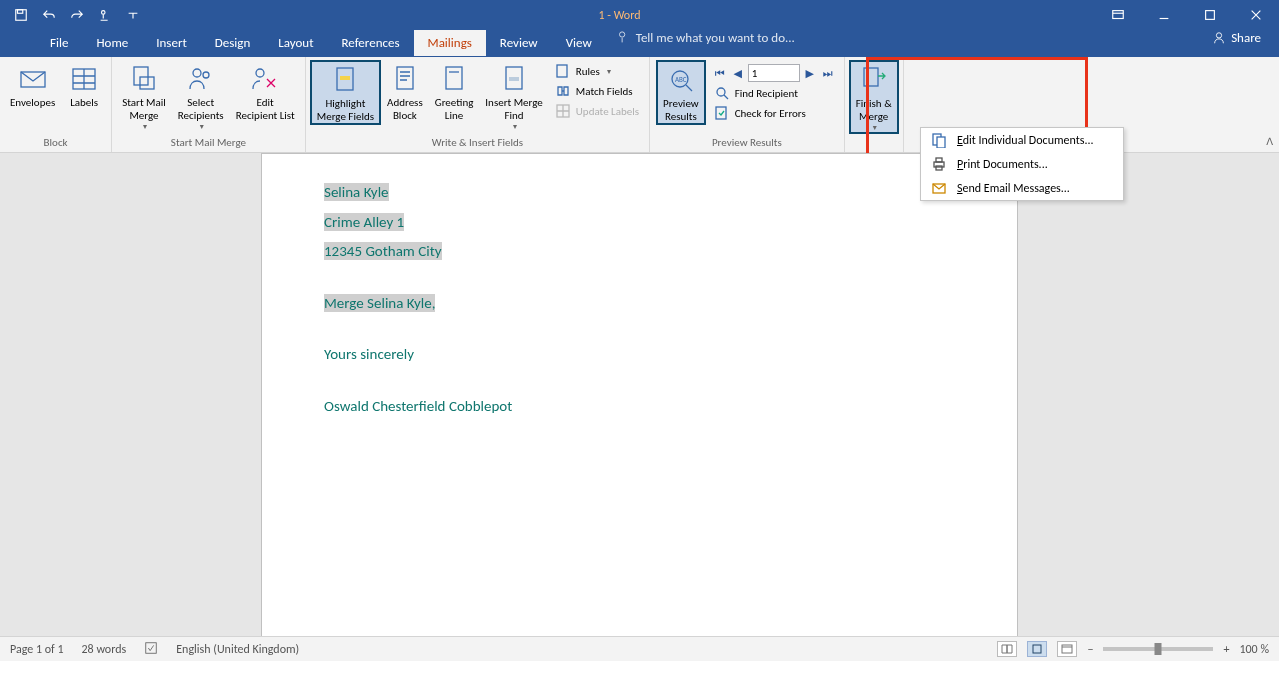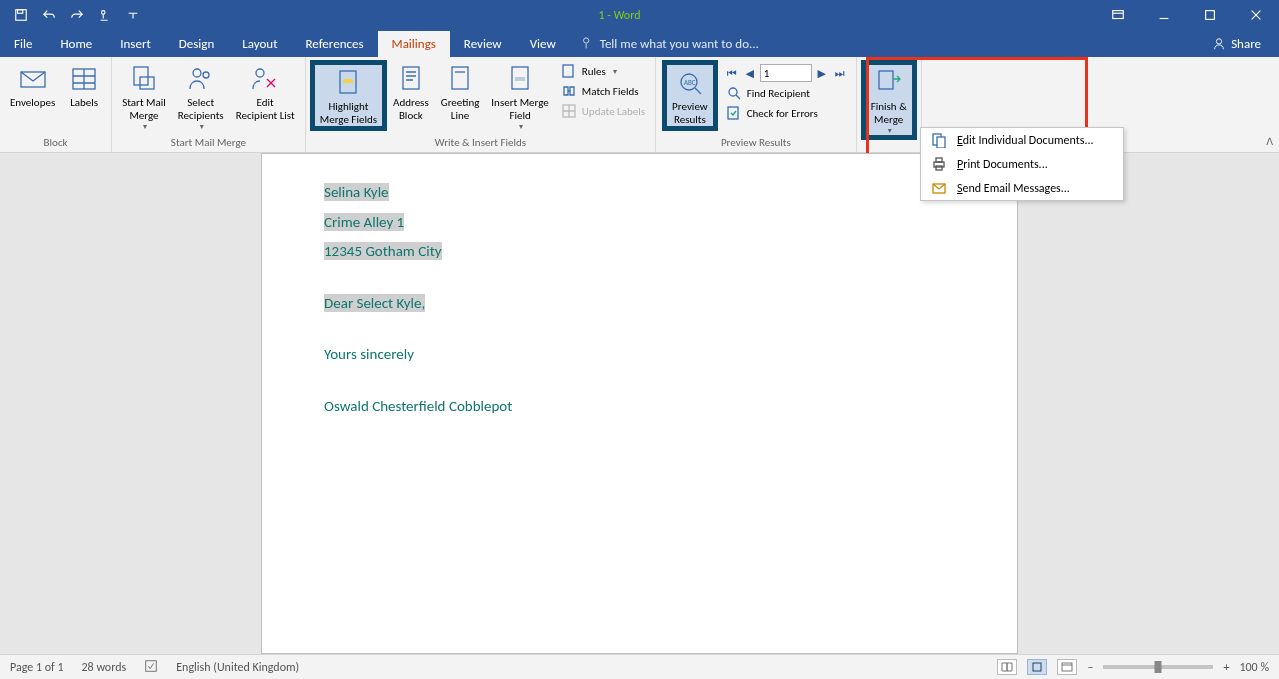--- a/index.html
+++ b/index.html
@@ -1,42 +1,42 @@
 <!DOCTYPE html>
 <html><head>
 <meta charset="utf-8">
 <style>
 * { margin:0; padding:0; box-sizing:border-box; font-family:"Segoe UI","Calibri",sans-serif; }
 html,body { width:1279px; height:679px; overflow:hidden; background:#fff; }
 
 
-#titlebar { height:30px; background:#2b579a; color:#84cc16; display:flex; align-items:center; font-size:12px; }
+#titlebar { height:30px; background:#2b579a; color:#fdba74; display:flex; align-items:center; font-size:12px; }
 #qat { display:flex; align-items:center; padding-left:10px; gap:6px; }
 .qat-btn { width:22px; height:22px; display:flex; align-items:center; justify-content:center; color:#fff; cursor:default; }
 .qat-btn svg,.win-btn svg { width:14px; height:14px; stroke:#fff; fill:none; stroke-width:1.3; }
 #title-center { flex:1; text-align:center; }
 #win-controls { display:flex; }
 .win-btn { width:46px; height:30px; display:flex; align-items:center; justify-content:center; }
 
 
-#tabs { height:27px; background:#2b579a; display:flex; align-items:center; font-size:13px; color:#fff; }
+#tabs { height:27px; background:#2b579a; display:flex; align-items:flex-start; font-size:13px; color:#fff;padding-left:36px; }
 .tab { padding:5px 14px 6px; cursor:default; }
 .tab.active { background:#f3f3f3; color:#c2410c; }
 #tabs-right { margin-left:auto; display:flex; align-items:center; padding-right:18px; gap:4px; font-size:13px; }
 .tell-me { display:flex; align-items:center; gap:6px; opacity:.85; margin-left:10px; }
 
 
 #ribbon { height:96px; background:#f3f3f3; border-bottom:1px solid #d4d4d4; display:flex; font-size:11px; position:relative; }
 .group { display:flex; flex-direction:column; border-right:1px solid #d9d9d9; }
 .group-body { flex:1; display:flex; align-items:flex-start; padding:3px 4px 0; }
 .group-label { text-align:center; font-size:11px; color:#666; padding:2px 0 3px; }
 
 .big { display:flex; flex-direction:column; align-items:center; justify-content:flex-start; padding:3px 6px 1px; min-width:46px; text-align:center; line-height:1.15; cursor:default; }
 .big .ic { width:32px; height:32px; margin-bottom:2px; display:flex; align-items:center; justify-content:center; }
-.big.active { background:#c9d8ea; border:5px solid #0c4a6e; padding:2px 5px 0; }
+.big.active { background:#c9d8ea; border:2px solid #0c4a6e; padding:2px 5px 0; }
 
 .stack { display:flex; flex-direction:column; gap:2px; padding:2px 4px; }
 .small { display:flex; align-items:center; gap:5px; padding:1px 2px; cursor:default; white-space:nowrap; }
 .small .ic { width:16px; height:16px; display:flex; align-items:center; justify-content:center; }
 .small.disabled { color:#b0b0b0; }
 .drop::after { content:"▾"; font-size:8px; margin-left:2px; color:#666; }
 
 .pager { display:flex; align-items:center; gap:2px; }
 .pager input { width:52px; height:18px; border:1px solid #abadb3; font-size:11px; padding:0 3px; background:#fff; }
 .pager .nav { width:16px; height:16px; display:flex; align-items:center; justify-content:center; color:#2b579a; }
@@ -51,21 +51,21 @@
 .menu-item u { text-decoration:underline; }
 
 
 #workspace { position:absolute; top:153px; bottom:25px; left:0; right:0; background:#e6e6e6; display:flex; justify-content:center; overflow:hidden; }
 #page { width:757px; background:#fff; border:1px solid #c0c0c0; margin-top:0; padding:26px 60px 0 62px; font-family:Calibri,sans-serif; font-size:15px; color:#0f766e; line-height:1.7; position:relative; }
 .mf { background:#cfcfcf; }
 #page p { margin-bottom:4px; }
 .sp { height:22px; }
 
 
-#status { position:absolute; bottom:0; left:0; right:0; height:25px; background:#f3f3f3; border-top:1px solid #d4d4d4; display:flex; align-items:center; font-size:12px; color:#555; padding:0 10px; gap:18px; }
+#status { position:absolute; bottom:18px; left:0; right:0; height:25px; background:#f3f3f3; border-top:1px solid #d4d4d4; display:flex; align-items:center; font-size:12px; color:#555; padding:0 10px; gap:18px; }
 #status .right { margin-left:auto; display:flex; align-items:center; gap:10px; }
 .zoom-track { width:110px; height:4px; background:#c4c4c4; position:relative; }
 .zoom-thumb { position:absolute; left:50%; top:-4px; width:7px; height:12px; background:#888; transform:translateX(-50%); }
 .vw { width:20px; height:16px; border:1px solid #bbb; background:#fff; display:flex; align-items:center; justify-content:center; }
 .vw.on { background:#cde; border-color:#9cb3d6; }
 
 
 #ribbon-collapse { position:absolute; right:6px; bottom:4px; font-size:10px; color:#666; }
 
 
@@ -257,21 +257,21 @@
 Line</span>
       </div>
       <div class="big drop">
         <span class="ic">
             <svg viewBox="0 0 32 32">
               <rect x="8" y="4" width="16" height="22"></rect>
               <rect x="11" y="14" width="10" height="4" fill="#bcd" stroke="none"></rect>
             </svg>
           </span>
         <span style="white-space:pre">Insert Merge
-Field</span>
+Find</span>
       </div>
       <div class="stack">
         <div class="small drop">
             <span class="ic">
               <svg viewBox="0 0 16 16">
                 <rect x="2" y="2" width="10" height="12"></rect>
               </svg>
             </span>
             <span>Rules</span>
           </div>
@@ -386,21 +386,21 @@
     </div>
   </div>
 </div>
 
 <div id="workspace">
   <div id="page">
     <p><span class="mf">Selina Kyle</span></p>
     <p><span class="mf">Crime Alley 1</span></p>
     <p><span class="mf">12345 Gotham City</span></p>
     <div class="sp"></div>
-    <p><span class="mf">Dear Select Kyle,</span></p>
+    <p><span class="mf">Merge Selina Kyle,</span></p>
     <div class="sp"></div>
     <p>Yours sincerely</p>
     <div class="sp"></div>
     <p>Oswald Chesterfield Cobblepot</p>
   </div>
 </div>
 
 <div id="status">
   <span>Page 1 of 1</span>
   <span>28 words</span>

